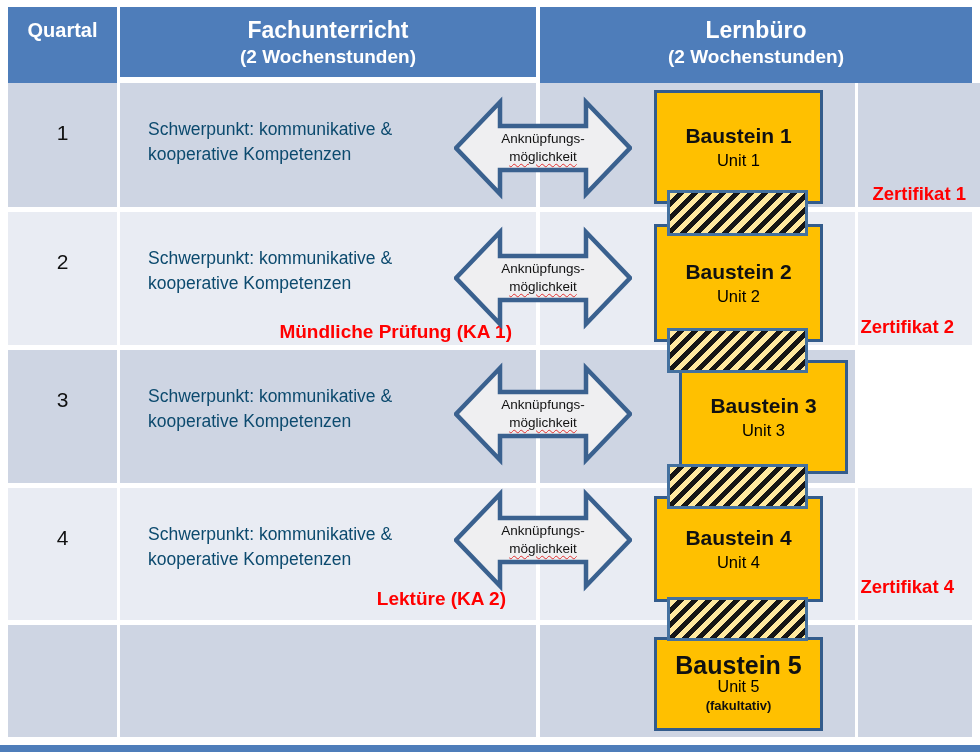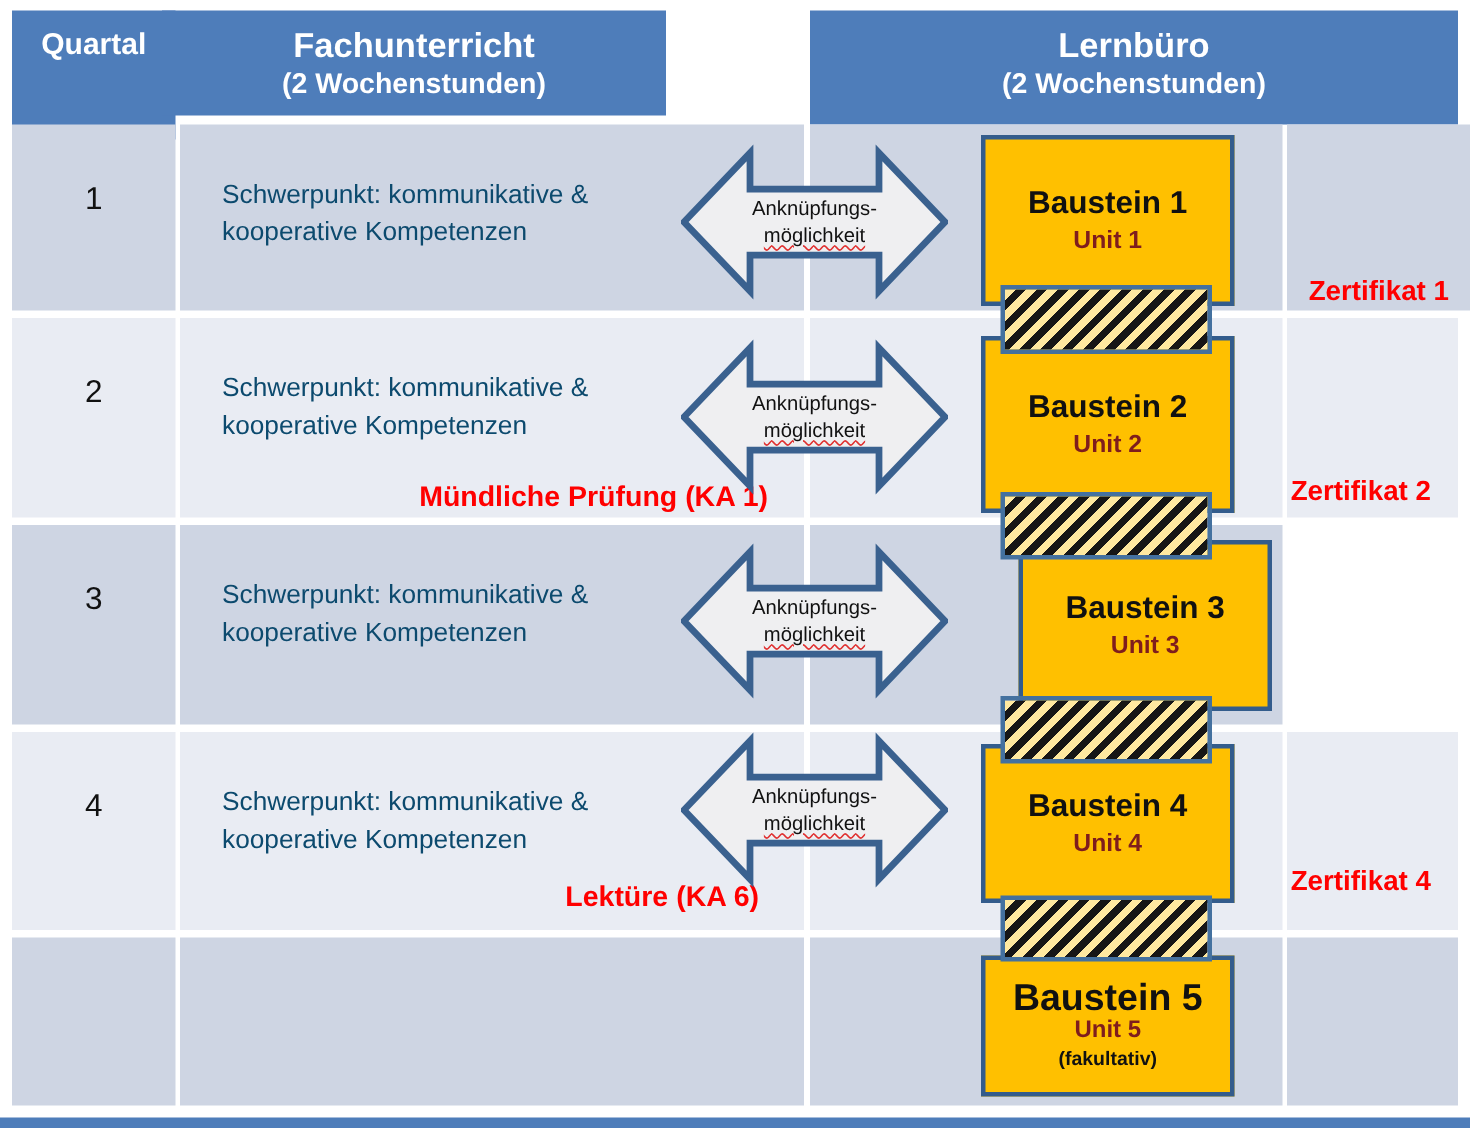--- a/index.html
+++ b/index.html
@@ -22,36 +22,36 @@
   .arrow{position:absolute;width:178px;height:116px;left:454px;}
   .arrow svg{position:absolute;left:0;top:0;width:100%;height:100%;}
   .arrow .albl{position:absolute;left:28px;right:28px;top:50%;transform:translateY(-50%);
                text-align:center;font-size:13.5px;line-height:18px;color:#111111;}
   .squiggle{text-decoration:underline;text-decoration-style:wavy;text-decoration-color:#E03030;
             text-decoration-thickness:1px;text-underline-offset:2px;}
   .baustein{position:absolute;left:654px;width:169px;background:#FFC000;
             border:3px solid #335C8C;box-sizing:border-box;
             display:flex;flex-direction:column;align-items:center;justify-content:center;text-align:center;}
   .baustein .bt{font-size:21px;font-weight:bold;color:#111111;line-height:26px;}
-  .baustein .bu{font-size:16.5px;font-weight:bold;color:#7f1d1d;line-height:22px;}
+  .baustein .bu{font-size:16.5px;font-weight:normal;color:#000000;line-height:22px;}
   .baustein .bn{font-size:13px;font-weight:bold;color:#111111;line-height:17px;}
   .hatch{position:absolute;left:667px;width:141px;box-sizing:border-box;
          border:3px solid #44719F;
          background:repeating-linear-gradient(135deg,#FFE9A0 0px,#FFE9A0 5px,#161616 5px,#161616 10px);}
   .bottombar{position:absolute;left:0;top:745px;width:980px;height:7px;background:#4E7DBA;}
 </style>
 </head>
 <body>
 
 <div class="canvas">
 
   <div class="cell hdr" style="left:8px;top:7px;width:109px;height:86px;">
     <div class="t1" style="font-size:20px;">Quartal</div>
   </div>
-  <div class="cell hdr" style="left:108px;top:7px;width:336px;height:70px;">
+  <div class="cell hdr" style="left:120px;top:7px;width:416px;height:70px;">
     <div class="t1">Fachunterricht</div>
     <div class="t2">(2 Wochenstunden)</div>
   </div>
   <div class="cell hdr" style="left:540px;top:7px;width:432px;height:76px;">
     <div class="t1">Lernbüro</div>
     <div class="t2">(2 Wochenstunden)</div>
   </div>
 
   <div class="cell band-dark" style="left:8px;top:83px;width:109px;height:124px;">
     <div class="qnum">1</div>
@@ -94,21 +94,21 @@
   <div class="cell band-dark" style="left:540px;top:350px;width:315px;height:133px;"></div>
 
   <div class="cell band-light" style="left:8px;top:488px;width:109px;height:132px;">
     <div class="qnum">4</div>
   </div>
   <div class="cell band-light" style="left:120px;top:488px;width:416px;height:132px;">
     <div class="focus">
       <div>Schwerpunkt: kommunikative &amp;</div>
       <div>kooperative Kompetenzen</div>
     </div>
-    <div class="exam r4">Lektüre (KA 6)</div>
+    <div class="exam r4">Lektüre (KA 2)</div>
   </div>
   <div class="cell band-light" style="left:540px;top:488px;width:315px;height:132px;"></div>
   <div class="cell band-light" style="left:858px;top:488px;width:114px;height:132px;">
     <div class="cert" style="bottom:22px;">Zertifikat 4</div>
   </div>
 
   <div class="cell band-dark" style="left:8px;top:625px;width:109px;height:112px;"></div>
   <div class="cell band-dark" style="left:120px;top:625px;width:416px;height:112px;"></div>
   <div class="cell band-dark" style="left:540px;top:625px;width:315px;height:112px;"></div>
   <div class="cell band-dark" style="left:858px;top:625px;width:114px;height:112px;"></div>

